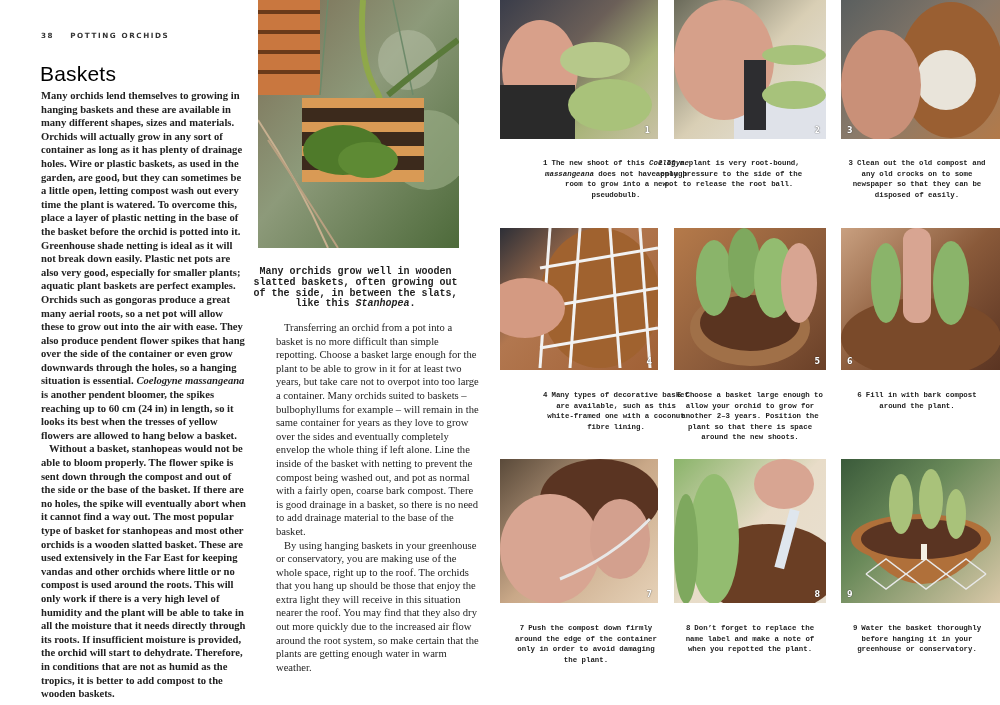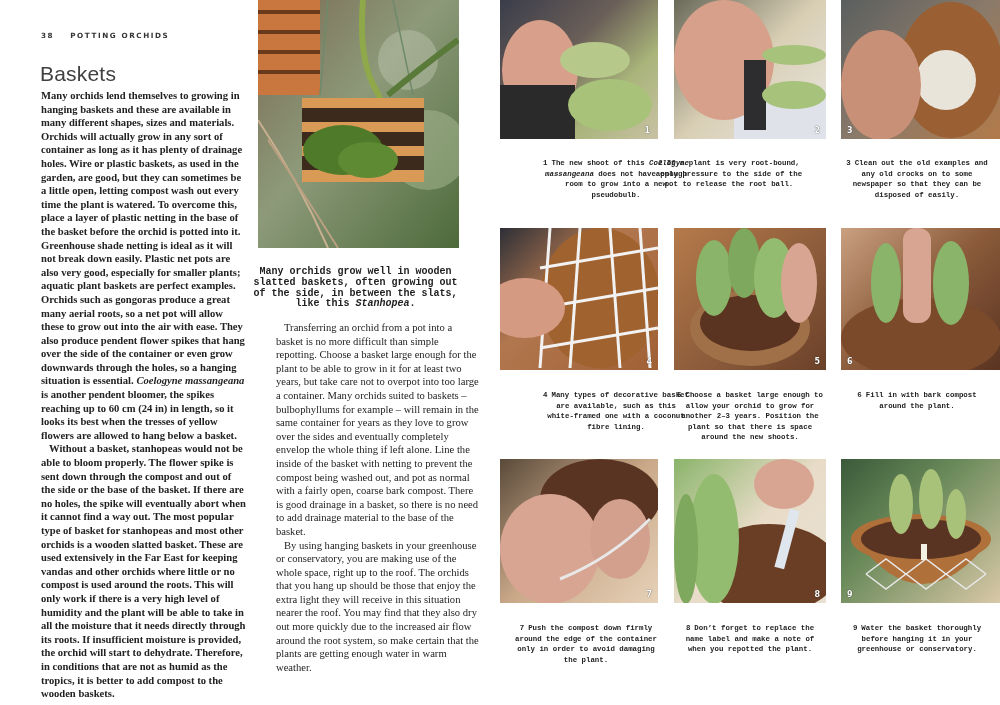--- a/index.html
+++ b/index.html
@@ -1,20 +1,20 @@
 <!DOCTYPE html>
 <html><head>
 <meta charset="utf-8">
 <style>
   html, body { margin:0; padding:0; }
   body { width:1000px; height:705px; background:#ffffff; position:relative; overflow:hidden; font-family:"DejaVu Serif", serif; color:#222; }
   .abs { position:absolute; }
   .running-head { left:41px; top:31px; font-family:"DejaVu Sans", sans-serif; font-size:7.2px; letter-spacing:1.6px; font-weight:bold; color:#333; }
   .running-head .pg { margin-right:16px; }
-  .h1 { left:40px; top:62px; font-family:"Liberation Sans", sans-serif; font-size:21px; color:#404040; letter-spacing:0.2px; }
+  .h1 { left:40px; top:62px; font-family:"Liberation Sans", sans-serif; font-size:21px; color:#000000; letter-spacing:0.2px; }
   .body-text { font-family:"Liberation Serif", serif; font-size:10.6px; line-height:13.6px; color:#222; }
   .body-text p { margin:0; }
   .body-text p.indent { text-indent:8px; }
   .col1 { left:41px; top:89px; width:206px;font-weight:bold; }
   .col2 { left:276px; top:321px; width:203px; }
   .caption { font-family:Liberation Mono, monospace; font-size:7.4px; line-height:10.6px; color:#222; font-weight:bold;text-align:center; }
   .caption .num { margin-right:4px; }
   .caption i { font-style:italic; font-weight:bold; }
   .cap-main { left:253px; top:267px; width:205px; font-size:10px; line-height:10.8px; }
   .photo { overflow:hidden; }
@@ -109,21 +109,21 @@
   <span class="badge" style="left:6px; bottom:4px;">3</span>
 </div>
 
 <div class="abs caption step-cap" style="left:541px; top:158px;">
   <span class="num">1</span><span>The new shoot of this </span><i>Coelogyne massangeana</i><span> does not have enough room to grow into a new pseudobulb.</span>
 </div>
 <div class="abs caption step-cap" style="left:654px; top:158px;">
   <span class="num">2</span><span>If a plant is very root-bound, apply pressure to the side of the pot to release the root ball.</span>
 </div>
 <div class="abs caption step-cap" style="left:842px; top:158px;">
-  <span class="num">3</span><span>Clean out the old examples and any old crocks on to some newspaper so that they can be disposed of easily.</span>
+  <span class="num">3</span><span>Clean out the old compost and any old crocks on to some newspaper so that they can be disposed of easily.</span>
 </div>
 
 <div class="abs photo" style="left:500px; top:228px; width:158px; height:142px; background:linear-gradient(135deg,#2d2f37 0%,#b2774f 40%,#a06035 100%);">
   <svg width="158" height="142">
       <ellipse cx="100" cy="70" rx="60" ry="70" fill="#a0622f"></ellipse>
       <g stroke="#f2f2f2" stroke-width="3" fill="none">
         <path d="M50 0 L40 140"></path>
         <path d="M80 0 L70 140"></path>
         <path d="M110 0 L120 140"></path>
         <path d="M140 0 L150 140"></path>

